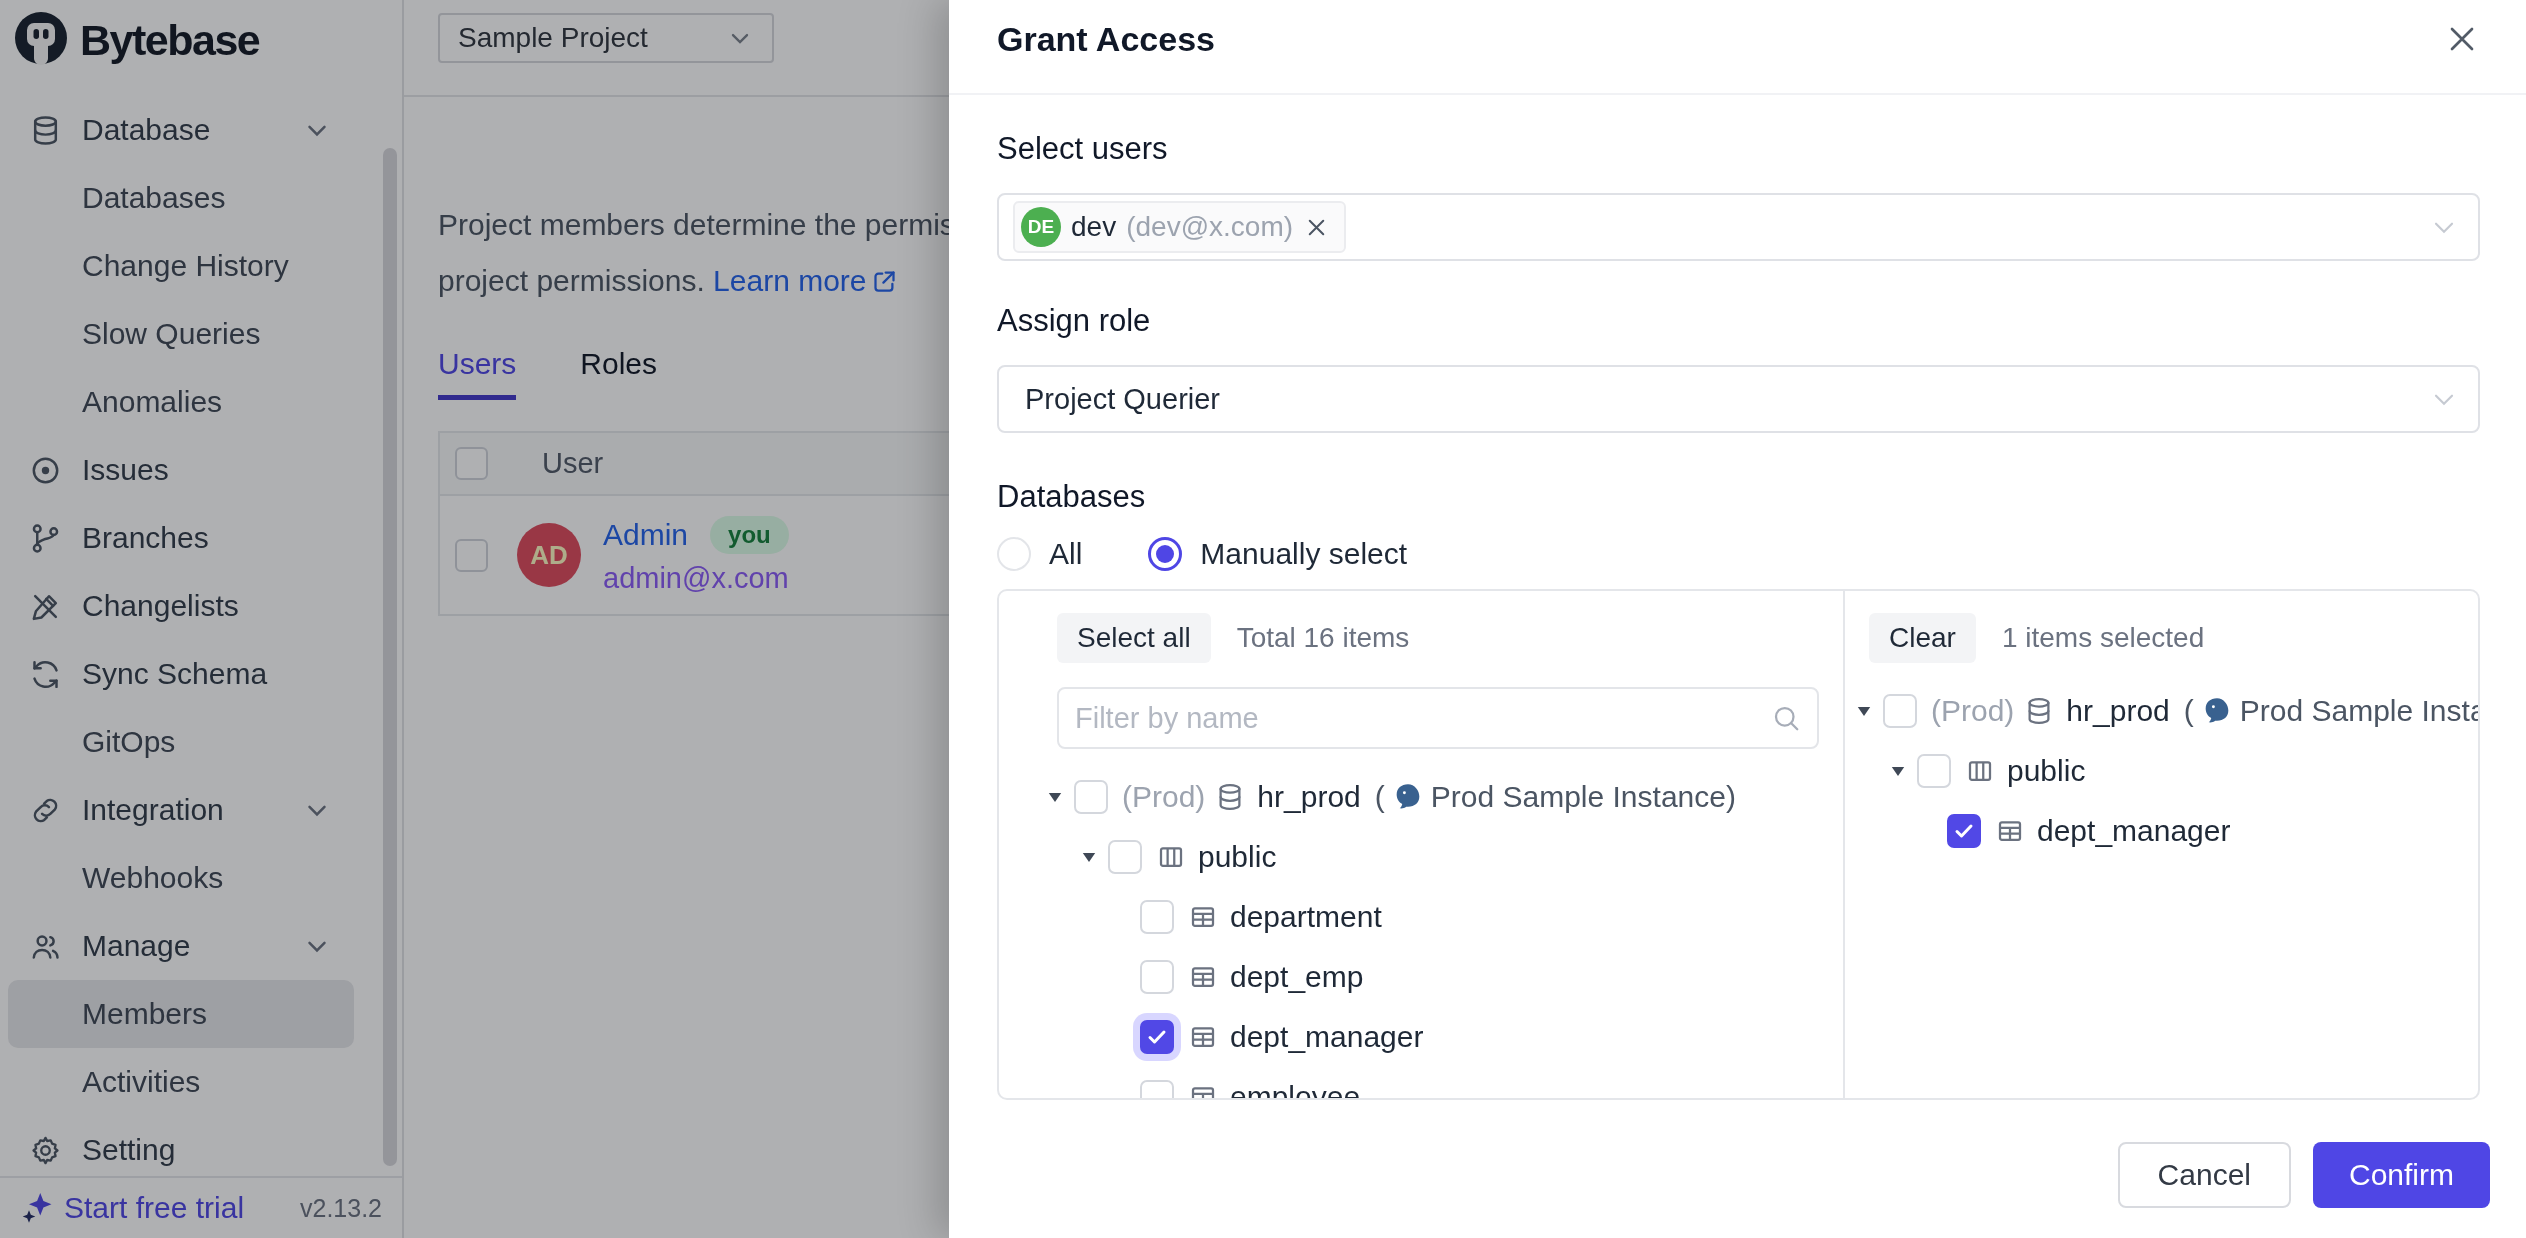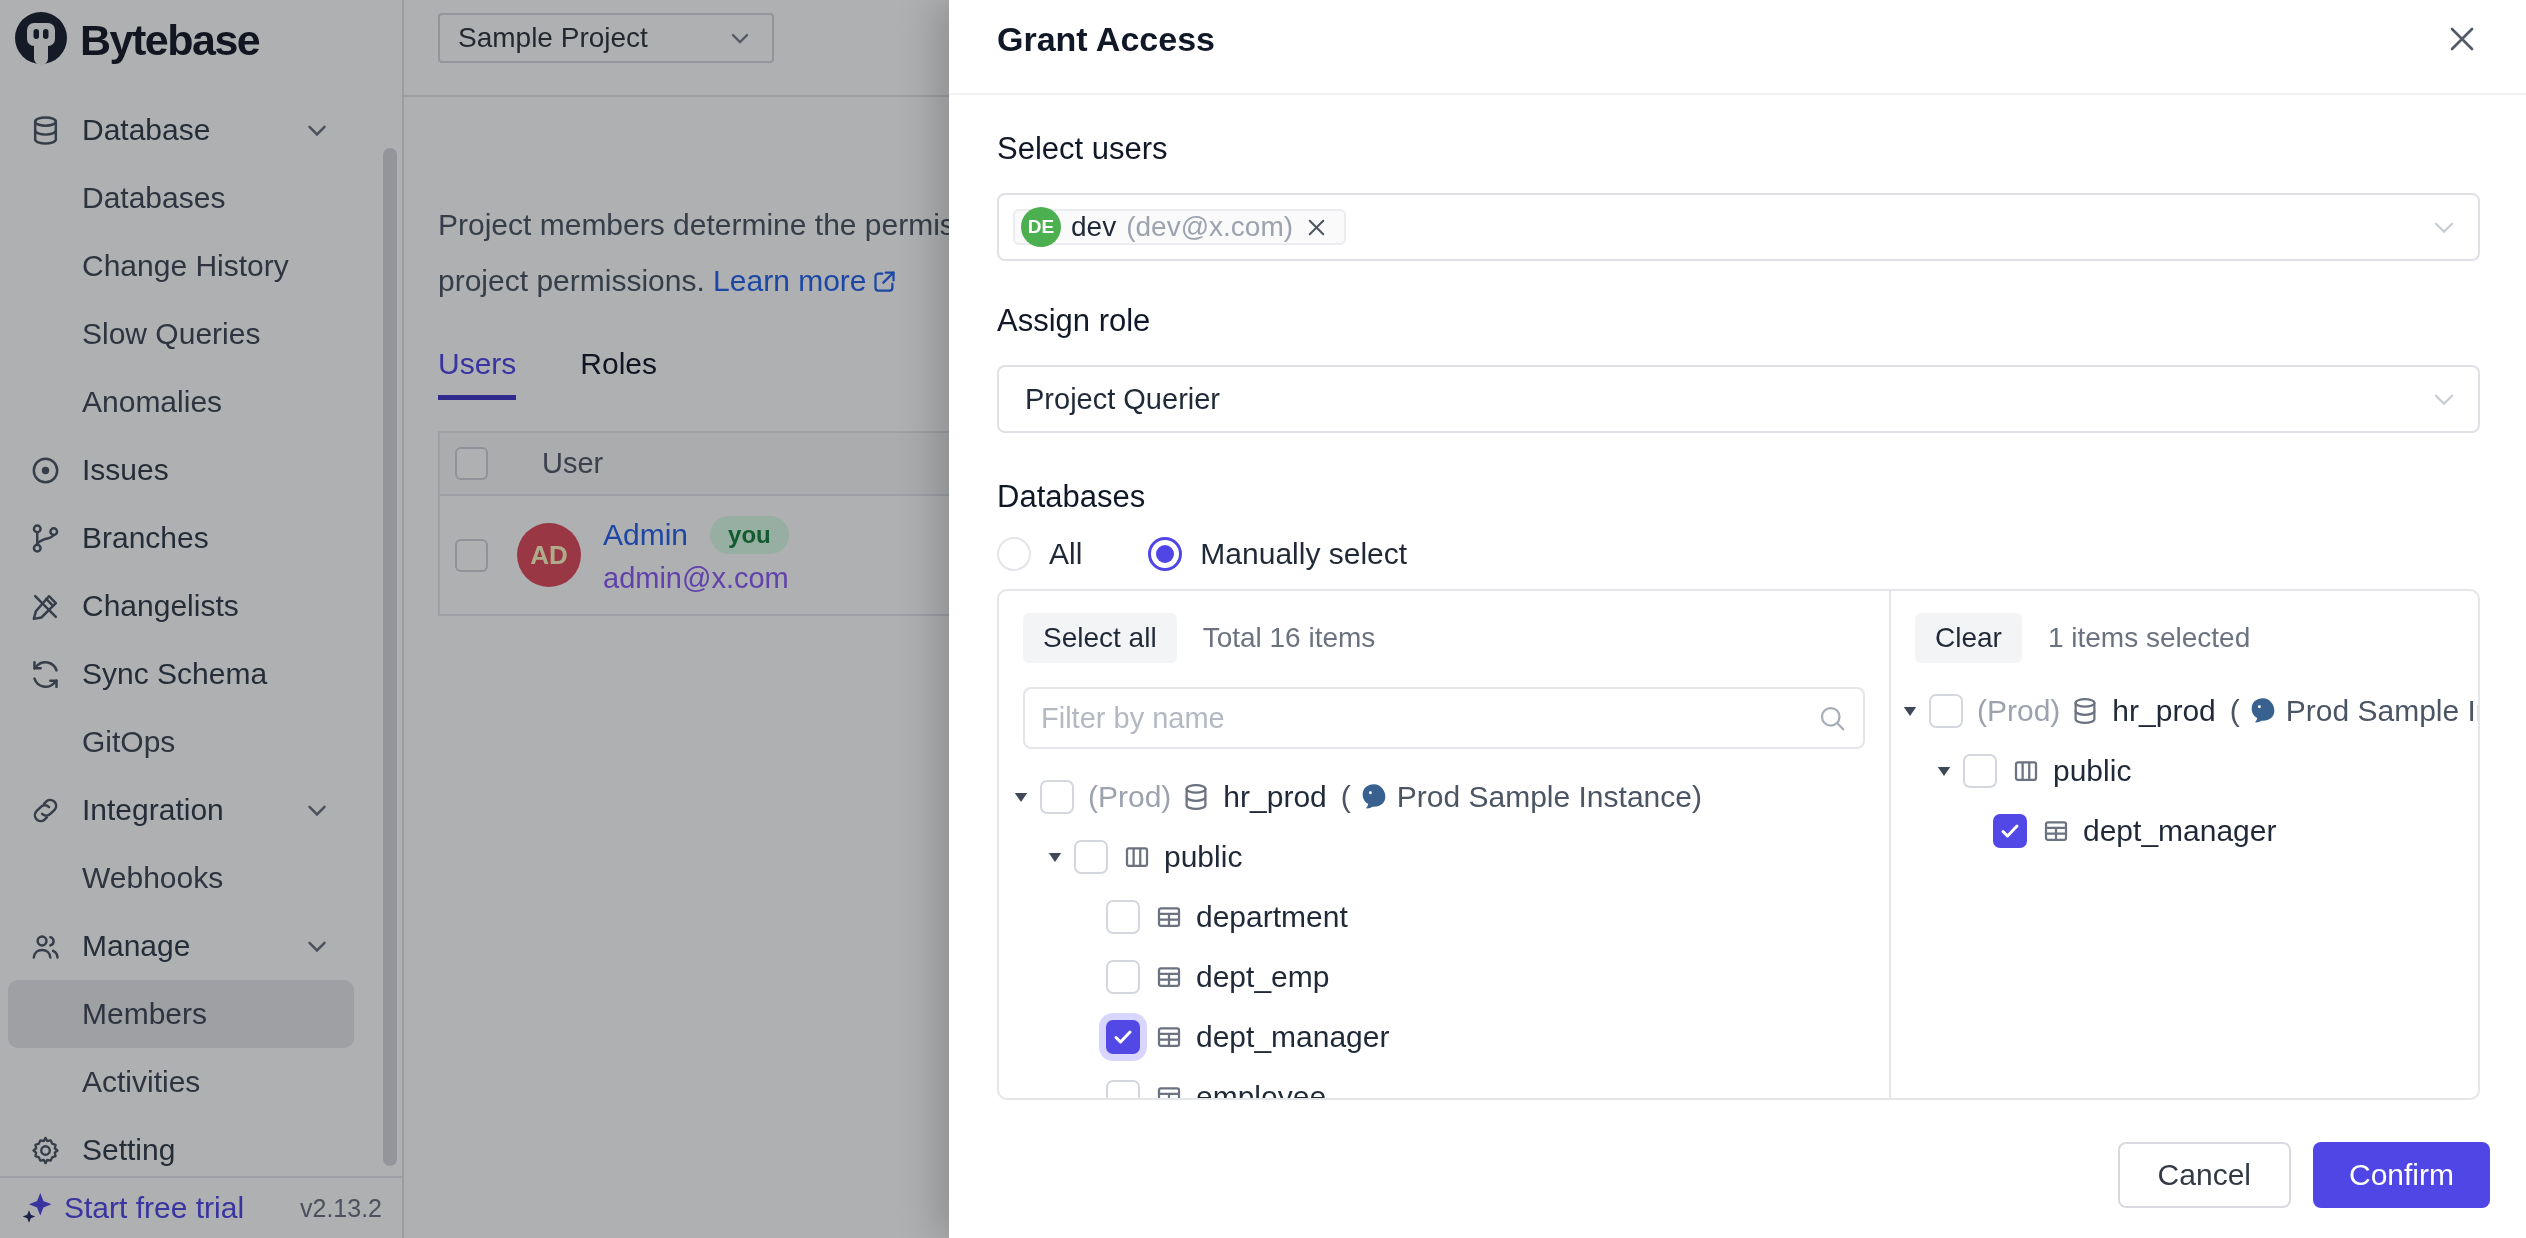--- a/index.html
+++ b/index.html
@@ -57,33 +57,33 @@
   .modal { position:absolute; left:949px; top:0; width:1577px; height:1238px; background:#fff; z-index:50; box-shadow:-14px 0 36px rgba(0,0,0,0.18); }
   .modal-header { height:95px; display:flex; align-items:center; padding:0 44px 15px 48px; border-bottom:2px solid #f1f2f5;justify-content:space-between; }
   .modal-title { font-size:34px; font-weight:600; color:#101828; }
   .close-btn { margin-left:auto; width:40px; height:40px; cursor:pointer; }
   .modal-body { padding:0 46px 0 48px; }
   .field-label { font-size:31px; font-weight:500; color:#101828; }
   .ml-36 { margin-top:36px; } .ml-42 { margin-top:42px; } .ml-46 { margin-top:46px; }
   .select-box { margin-top:26px; height:68px; border:2px solid #dfe1e6; border-radius:8px; display:flex; align-items:center; padding:0 60px 0 14px; position:relative; cursor:pointer; background:#fff; }
   .sel-chev { position:absolute; right:18px; top:50%; transform:translateY(-50%); width:32px; height:32px; }
   .role-value { font-size:29px; color:#1f2937; padding-left:12px; }
-  .user-tag { display:flex; align-items:center; gap:10px; background:#fafafb; border:2px solid #ebecef; border-radius:6px; height:36px; padding:0 14px 0 6px; }
+  .user-tag { display:flex; align-items:center; gap:10px; background:#fafafb; border:2px solid #ebecef; border-radius:6px; height:52px; padding:0 14px 0 6px; }
   .tag-avatar { width:40px; height:40px; border-radius:50%; background:#4caf50; color:#fff; font-size:19px; font-weight:700; display:flex; align-items:center; justify-content:center; flex:none; }
   .tag-name { font-size:28px; color:#1f2937; }
   .tag-email { font-size:28px; color:#9ca3af; }
   .tag-x { width:27px; height:27px; cursor:pointer; }
   .radio-row { display:flex; align-items:center; gap:66px; margin-top:22px; }
   .radio { display:flex; align-items:center; gap:18px; font-size:30px; color:#1f2937; cursor:pointer; }
   .radio-circle { width:34px; height:34px; border-radius:50%; border:2px solid #e3e5e9; background:#fff; flex:none; }
   .radio-circle.checked { border:3px solid #4f46e5; position:relative; }
   .radio-circle.checked::after { content:""; position:absolute; inset:5px; border-radius:50%; background:#4f46e5; }
 
   .transfer { margin-top:18px; height:511px; border:2px solid #e4e6ea; border-radius:10px; display:flex; overflow:hidden; }
-  .t-left { width:892px; border-right:2px solid #e4e6ea; overflow:hidden; }
+  .t-left { width:812px; border-right:2px solid #e4e6ea; overflow:hidden;margin-left:34px; }
   .t-right { flex:1; overflow:hidden; }
   .panel-head { display:flex; align-items:center; padding:22px 24px 0; gap:26px; }
   .chip-btn { background:#f3f4f6; border-radius:6px; padding:9px 20px; font-size:28px; color:#1f2937; cursor:pointer; }
   .count-text { font-size:28px; color:#6b7280; }
   .filter-box { margin:24px 24px 0; height:62px; border:2px solid #e3e5e9; border-radius:8px; display:flex; align-items:center; padding:0 16px; }
   .filter-input { border:none; outline:none; flex:1; font-size:29px; color:#1f2937; font-family:inherit; background:transparent; }
   .filter-input::placeholder { color:#b3b8c2; }
   .search-icon { width:30px; height:30px; flex:none; }
   .tree { margin-top:18px; }
   .tree-row { height:60px; display:flex; align-items:center; font-size:30px; white-space:nowrap; }

